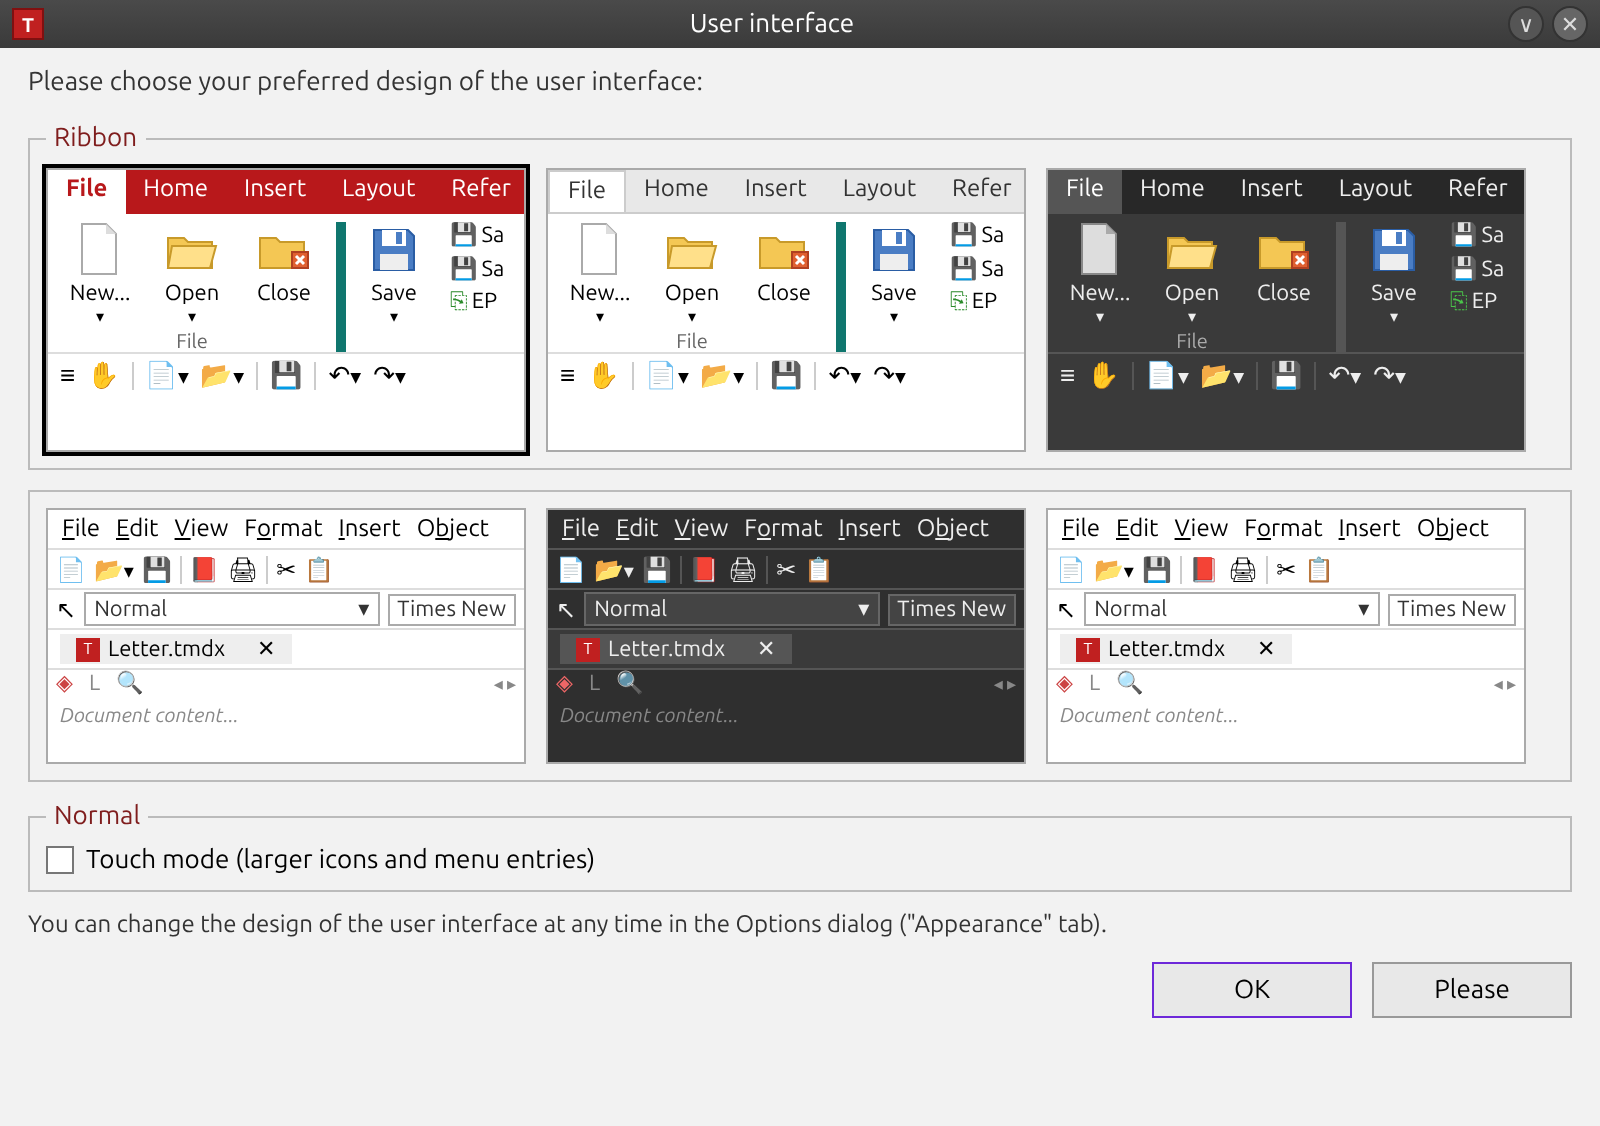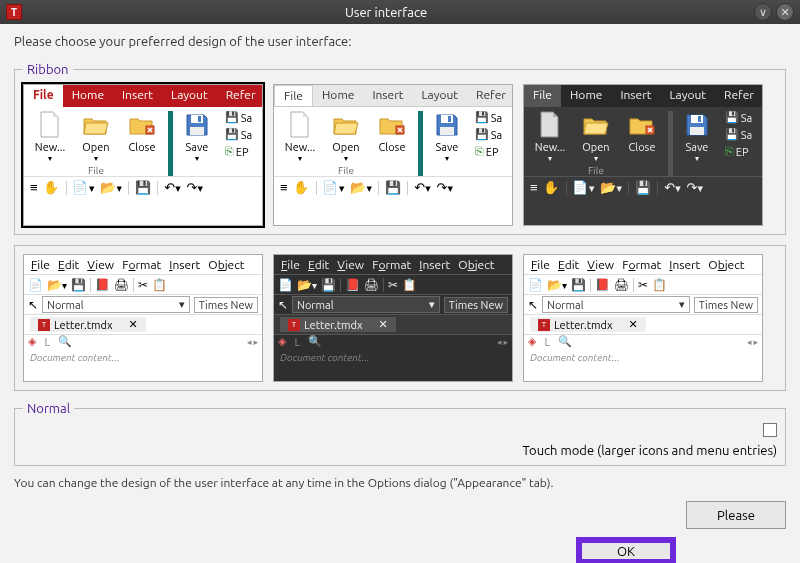--- a/index.html
+++ b/index.html
@@ -7,21 +7,21 @@
 
 .titlebar { background: linear-gradient(#4a4a4a,#3a3a3a); color: #fff; height: 24px; display: flex; align-items: center; padding: 0 6px; }
 .titlebar .appicon { width: 16px; height: 16px; background: #c02020; display: flex; align-items: center; justify-content: center; color: #fff; font-weight: bold; font-size: 10px; border: 1px solid #801010; }
 .titlebar .title { flex: 1; text-align: center; font-size: 13px; }
 .titlebar .winbtn { width: 18px; height: 18px; border-radius: 9px; background: #555; color: #ddd; display: flex; align-items: center; justify-content: center; margin-left: 4px; font-size: 11px; cursor: pointer; border: 1px solid #333; }
 
 .content { padding: 10px 14px; background: #f2f2f2; }
 .intro { font-size: 13px; margin-bottom: 14px; color: #333; }
 
 fieldset { border: 1px solid #bbb; margin-bottom: 10px; padding: 8px; }
-legend { font-size: 13px; color: #4c1d95; padding: 0 4px; }
+legend { font-size: 13px; color: #7f1d1d; padding: 0 4px; }
 
 .row { display: flex; gap: 10px; }
 
 .preview { width: 240px; height: 142px; border: 1px solid #aaa; background: #fff; overflow: hidden; position: relative; cursor: pointer; }
 .preview.selected { outline: 2px solid #000; }
 .preview.dark { background: #3a3a3a; color: #eee; }
 
 .preview-classic { width: 240px; height: 128px; border: 1px solid #aaa; background: #fff; overflow: hidden; position: relative; cursor: pointer; font-size: 11px; }
 .preview-classic.dark { background: #2f2f2f; color: #eee; }
 
@@ -59,27 +59,27 @@
 .combo { border: 1px solid #aaa; padding: 1px 4px; font-size: 11px; display: flex; align-items: center; gap: 4px; background: #fff; color: #333; }
 .dark .combo { background: #444; color: #eee; border-color: #666; }
 .doctab { display: flex; align-items: center; padding: 2px 6px; gap: 6px; border-top: 1px solid #ddd; font-size: 11px; }
 .dark .doctab { border-top-color: #555; background: #3a3a3a; }
 .doctab .tabitem { display: flex; align-items: center; gap: 4px; padding: 1px 8px; background: #eee; }
 .dark .doctab .tabitem { background: #555; }
 .doctab .tabitem .tico { width: 12px; height: 12px; background: #c02020; color: #fff; font-size: 8px; display: flex; align-items: center; justify-content: center; }
 .ruler { height: 14px; border-top: 1px solid #ddd; display: flex; align-items: center; padding: 0 4px; gap: 8px; font-size: 11px; color: #888; }
 .dark .ruler { border-top-color: #555; }
 .footer-text { padding: 4px 6px; font-size: 10px; color: #888; font-style: italic; }
-.checkbox { display: flex; align-items: flex-end; gap: 6px; font-size: 13px; flex-direction: column; }
+.checkbox { display: flex; align-items: center; gap: 6px; font-size: 13px; }
 .checkbox .box { width: 14px; height: 14px; border: 1px solid #777; background: #fff; }
 
 .hint { font-size: 12px; color: #333; margin: 10px 0 12px 0; }
 .buttons { display: flex; justify-content: flex-end; gap: 10px; }
 .btn { width: 100px; height: 28px; border: 1px solid #999; background: #e8e8e8; font-size: 13px; cursor: pointer; }
-.btn.primary { border: 6px solid #6d28d9; margin-top: 36px; }
+.btn.primary { border: 1px solid #6d28d9; }
 
 svg { display: block; }
 </style>
 </head>
 <body>
 
 <div class="titlebar">
   <div class="appicon">T</div>
   <div class="title">User interface</div>
   <div class="winbtn">∨</div>

